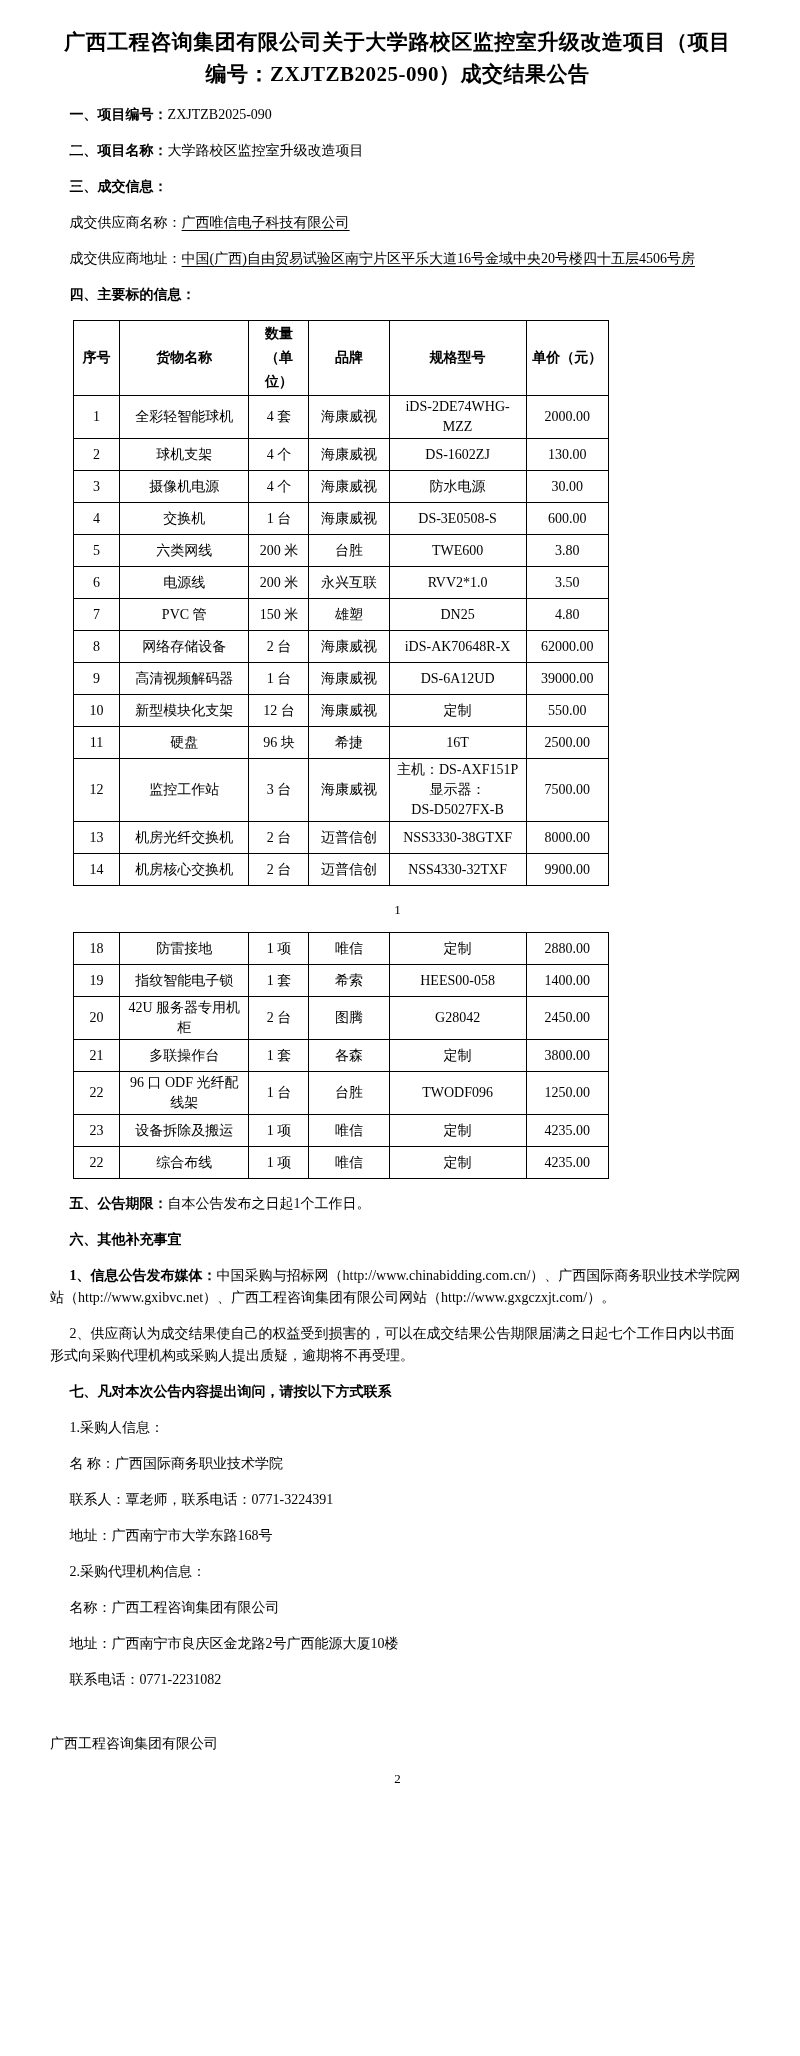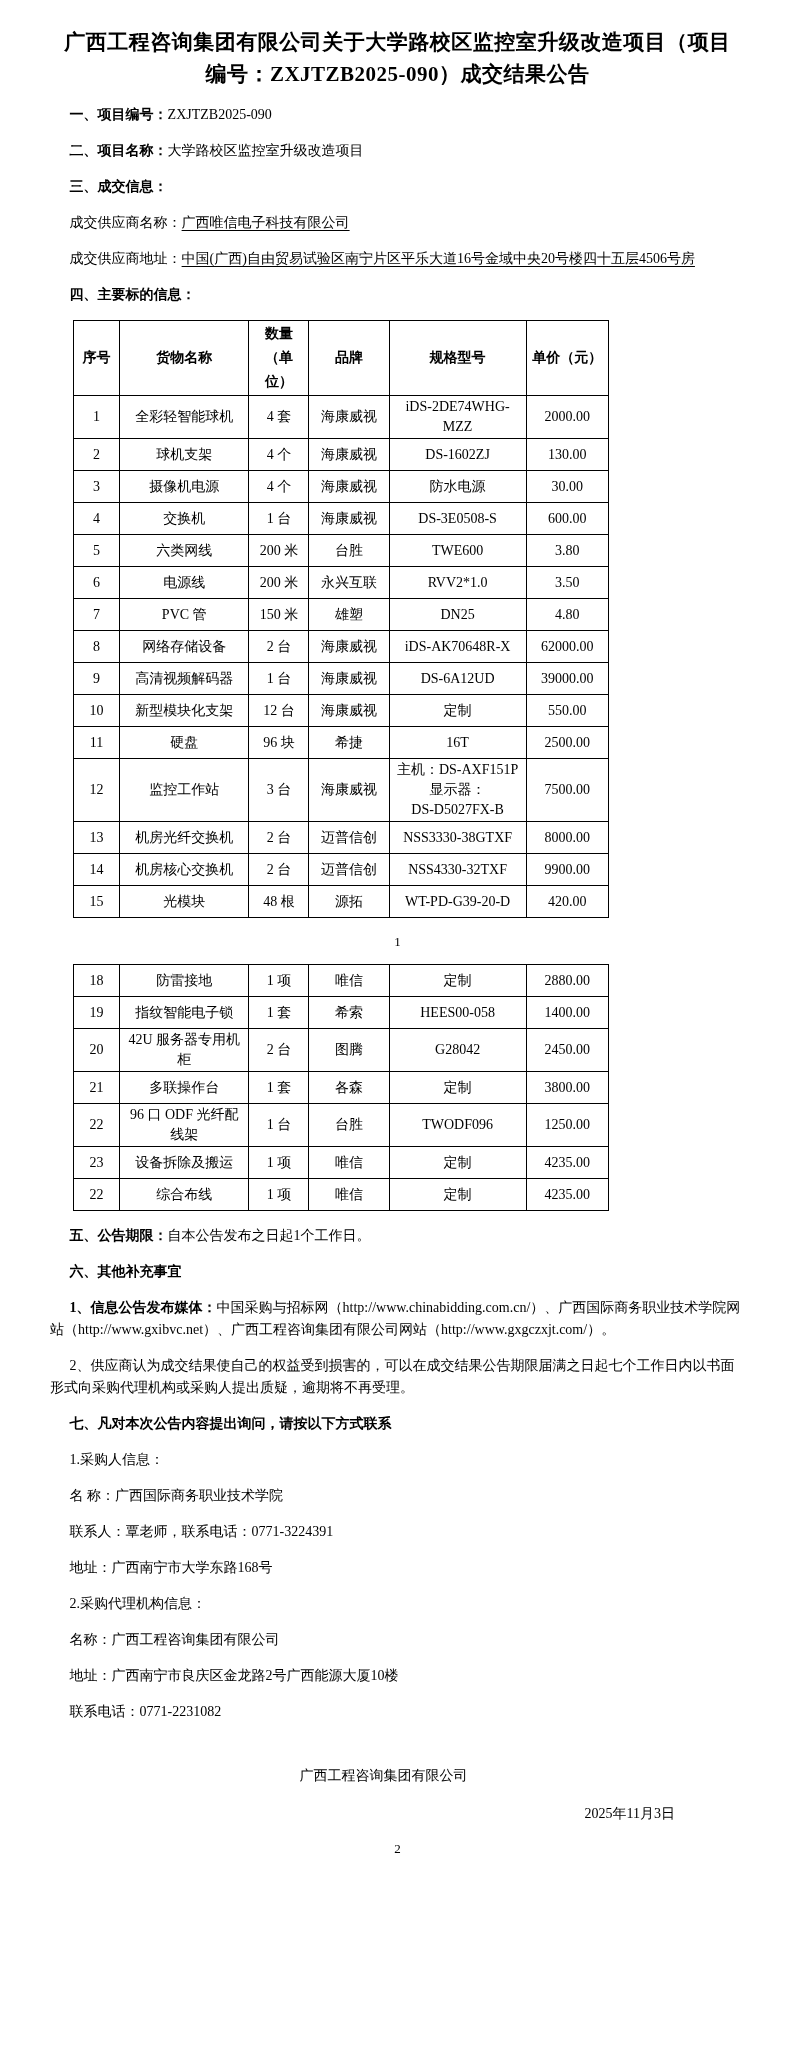--- a/index.html
+++ b/index.html
@@ -27,21 +27,21 @@
   table.items tbody td{height:29px;}
   td.prewrap{white-space:pre-line;line-height:32px;}
   .col-no{width:8.6%;}
   .col-name{width:24.2%;}
   .col-qty{width:11.2%;}
   .col-brand{width:15.0%;}
   .col-spec{width:25.6%;}
   .col-price{width:15.4%;}
   .pageno{font-size:13px;text-align:center;margin:16px 0 14px 0;line-height:16px;}
   .footer{margin-top:42px;font-size:14px;line-height:22px;}
-  .footer-company{text-align:center;margin:0 28px 10px 0;}
+  .footer-company{text-align:left;margin:0 28px 10px 0;}
   .footer-date{text-align:right;margin:16px 70px 0 0;}
 </style>
 </head>
 <body>
 
 <div class="page">
 
   <h1 class="doc-title">广西工程咨询集团有限公司关于大学路校区监控室升级改造项目（项目编号：ZXJTZB2025-090）成交结果公告</h1>
 
   <p class="para"><span class="b">一、项目编号：</span><span>ZXJTZB2025-090</span></p>
@@ -186,28 +186,20 @@
           <td>8000.00</td>
         </tr>
         <tr>
           <td>14</td>
           <td>机房核心交换机</td>
           <td>2 台</td>
           <td>迈普信创</td>
           <td>NSS4330-32TXF</td>
           <td>9900.00</td>
         </tr>
-        <tr>
-          <td>15</td>
-          <td>光模块</td>
-          <td>48 根</td>
-          <td>源拓</td>
-          <td>WT-PD-G39-20-D</td>
-          <td>420.00</td>
-        </tr>
       </tbody>
   </table>
 
   <p class="pageno">1</p>
 
   <table class="items">
     <colgroup>
       <col class="col-no">
         <col class="col-name">
         <col class="col-qty">
@@ -291,18 +283,17 @@
   <p class="para">联系人：覃老师，联系电话：0771-3224391</p>
   <p class="para">地址：广西南宁市大学东路168号</p>
 
   <p class="para">2.采购代理机构信息：</p>
   <p class="para">名称：广西工程咨询集团有限公司</p>
   <p class="para">地址：广西南宁市良庆区金龙路2号广西能源大厦10楼</p>
   <p class="para">联系电话：0771-2231082</p>
 
   <div class="footer">
     <p class="footer-company">广西工程咨询集团有限公司</p>
-    <p class="footer-date">2025年11月3日</p>
   </div>
 
   <p class="pageno">2</p>
 
 </div>
 
 </body></html>

